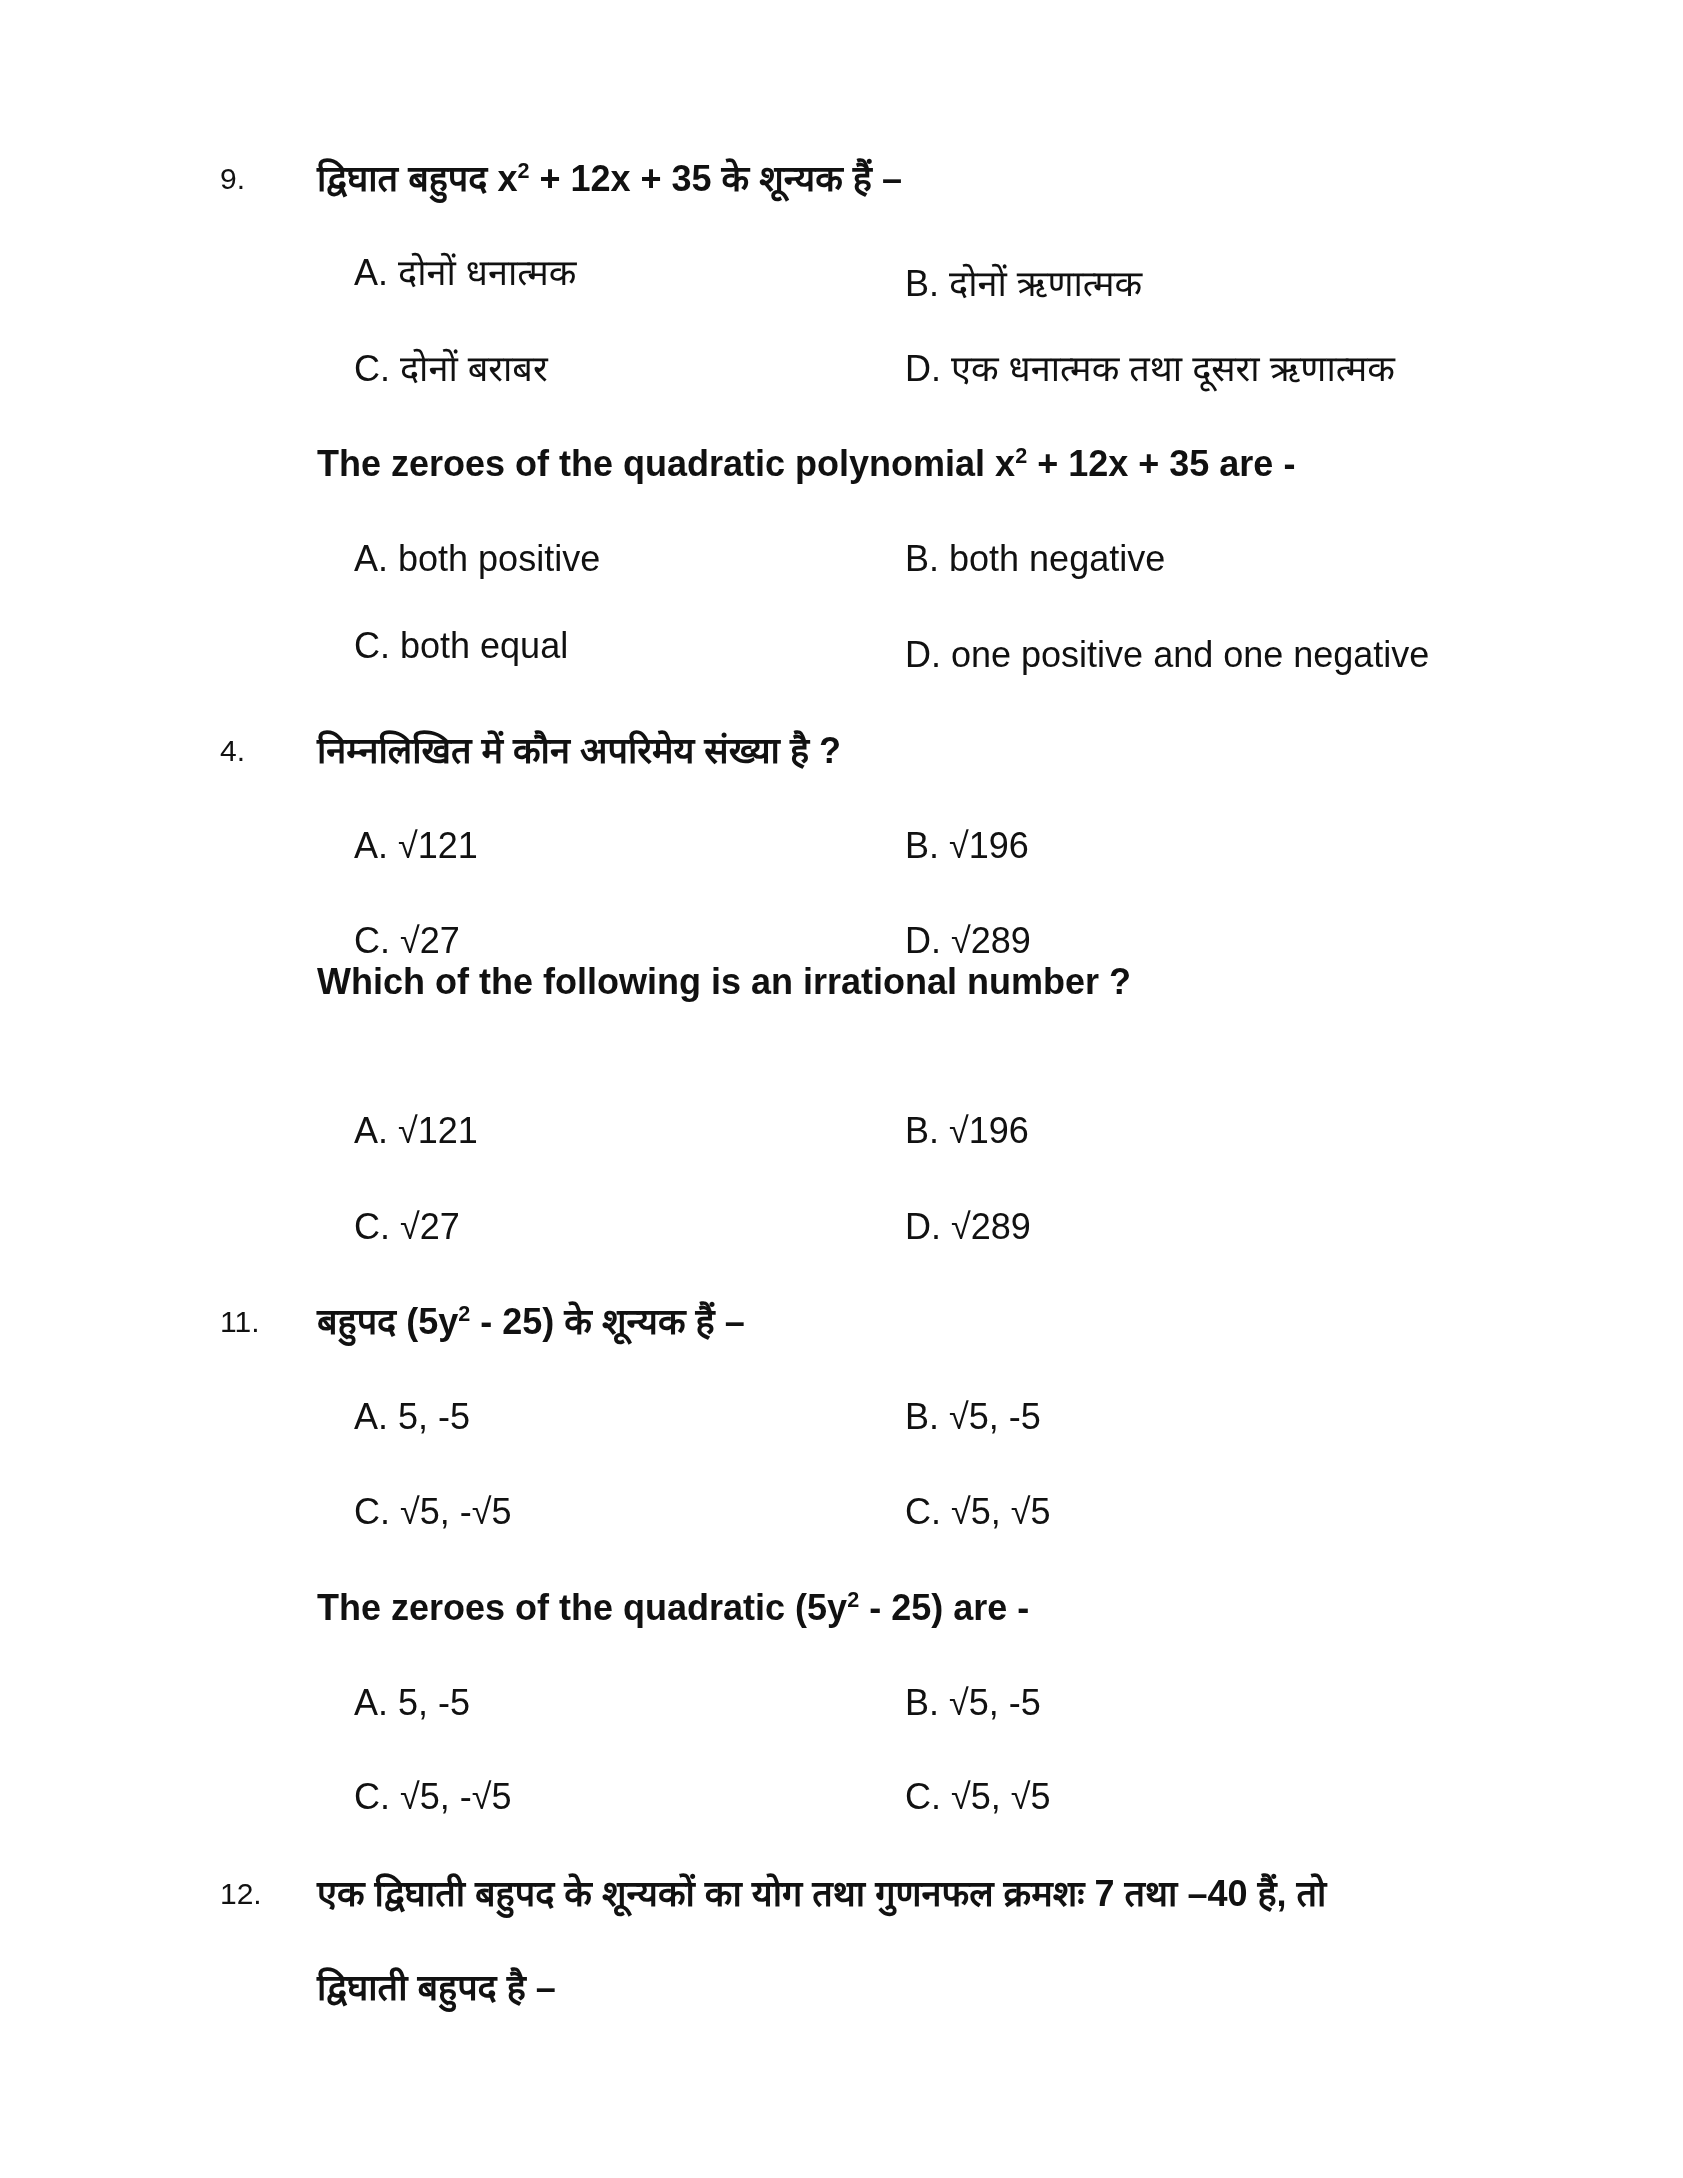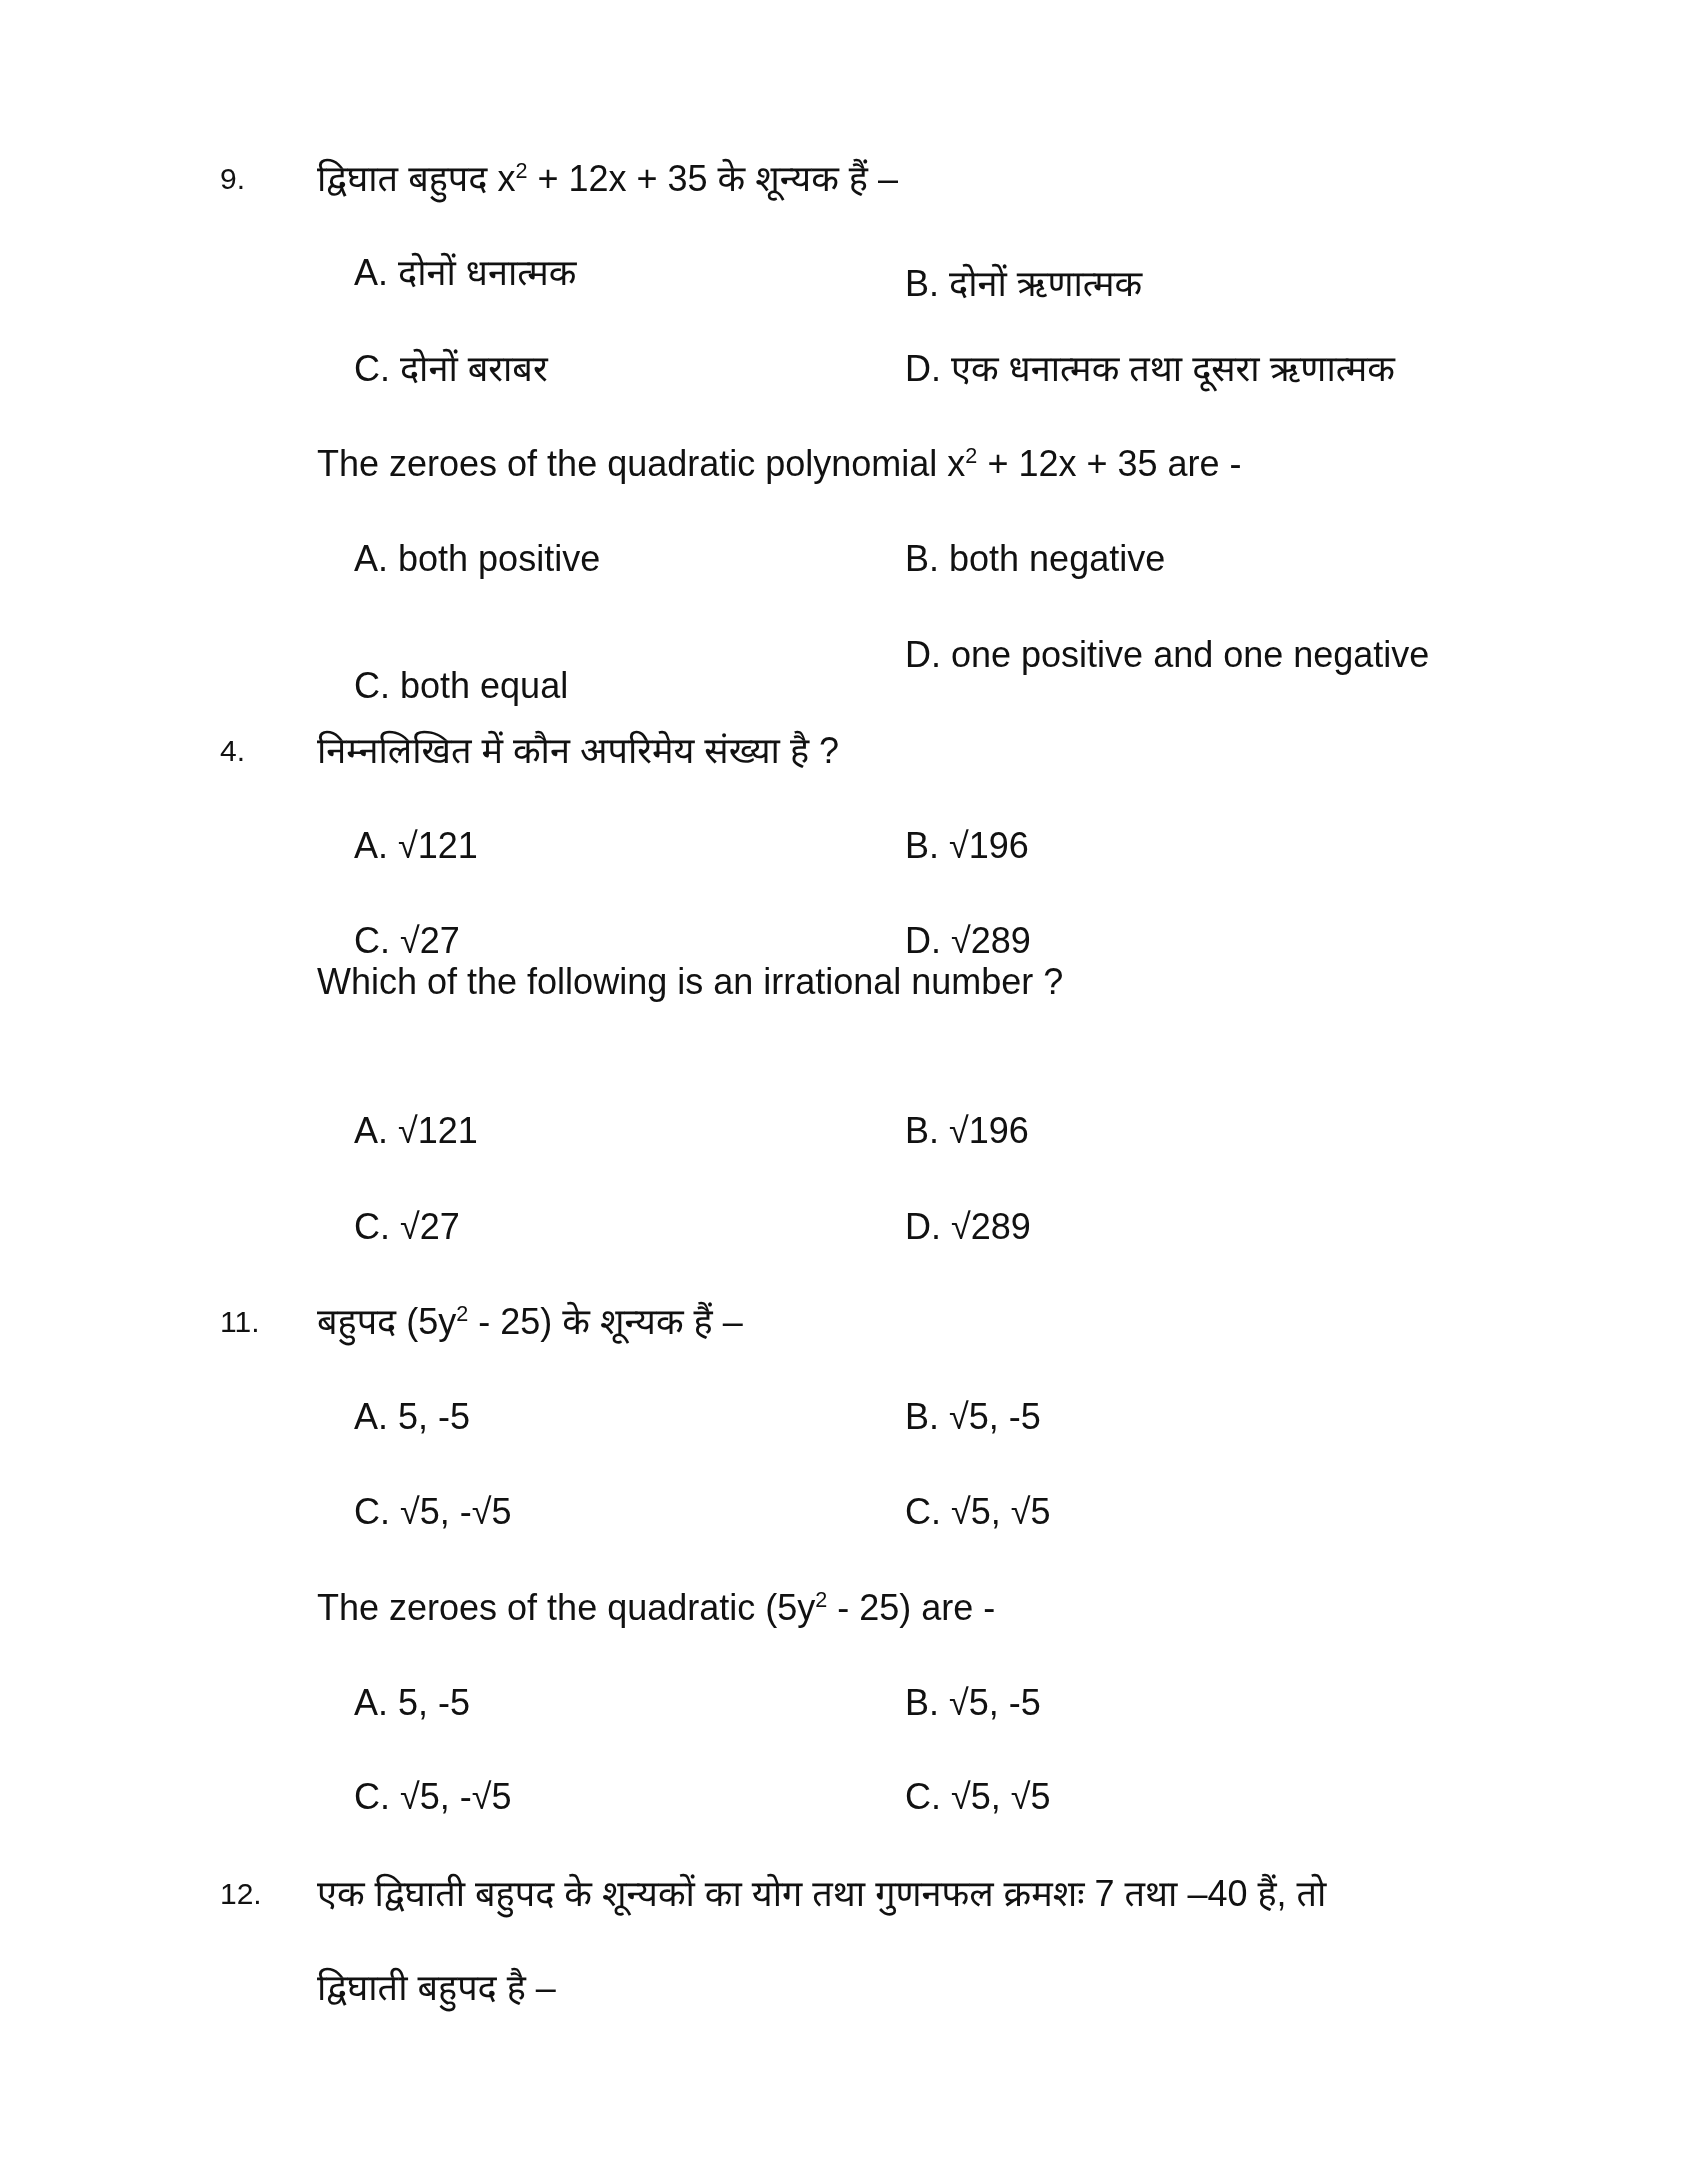--- a/index.html
+++ b/index.html
@@ -7,36 +7,36 @@
     width: 1683px; height: 2178px; position: relative; overflow: hidden;
     font-family: "Liberation Sans", "DejaVu Sans", sans-serif;
     color: #111111;
   }
   .line {
     position: absolute; font-size: 36px; line-height: 44px; white-space: nowrap;
   }
   .qnum { position: absolute; left: 220px; font-size: 30px; line-height: 44px; }
   .colA { left: 317px; margin-left: 37px; }
   .colB { left: 905px; }
-  .full { left: 317px; }
+  .full { left: 317px; font-weight: bold; }
   sup { font-size: 0.6em; vertical-align: 0.6em; line-height: 0; }
 </style>
 </head>
 <body>
 
 <div class="qnum" style="top:157px">9.</div>
 <div class="line full" style="top:157px"><span>द्विघात बहुपद x</span><sup>2</sup><span> + 12x + 35 के शून्यक हैं –</span></div>
 <div class="line colA" style="top:251px">A. दोनों धनात्मक</div>
 <div class="line colB" style="top:262px">B.  दोनों ऋणात्मक</div>
 <div class="line colA" style="top:347px">C. दोनों बराबर</div>
 <div class="line colB" style="top:347px">D. एक धनात्मक तथा दूसरा ऋणात्मक</div>
 <div class="line full" style="top:442px"><span>The zeroes of the quadratic polynomial x</span><sup>2</sup><span> + 12x + 35 are -</span></div>
 <div class="line colA" style="top:537px">A. both positive</div>
 <div class="line colB" style="top:537px">B. both negative</div>
-<div class="line colA" style="top:664px">C. both equal</div>
+<div class="line colA" style="top:624px">C. both equal</div>
 <div class="line colB" style="top:633px">D. one positive and one negative</div>
 
 <div class="qnum" style="top:729px">4.</div>
 <div class="line full" style="top:729px">निम्नलिखित में कौन अपरिमेय संख्या है ?</div>
 <div class="line colA" style="top:824px">A. √121</div>
 <div class="line colB" style="top:824px">B.  √196</div>
 <div class="line colA" style="top:919px">C. √27</div>
 <div class="line colB" style="top:919px">D. √289</div>
 <div class="line full" style="top:960px">Which of the following is an irrational number ?</div>
 <div class="line colA" style="top:1109px">A. √121</div>

